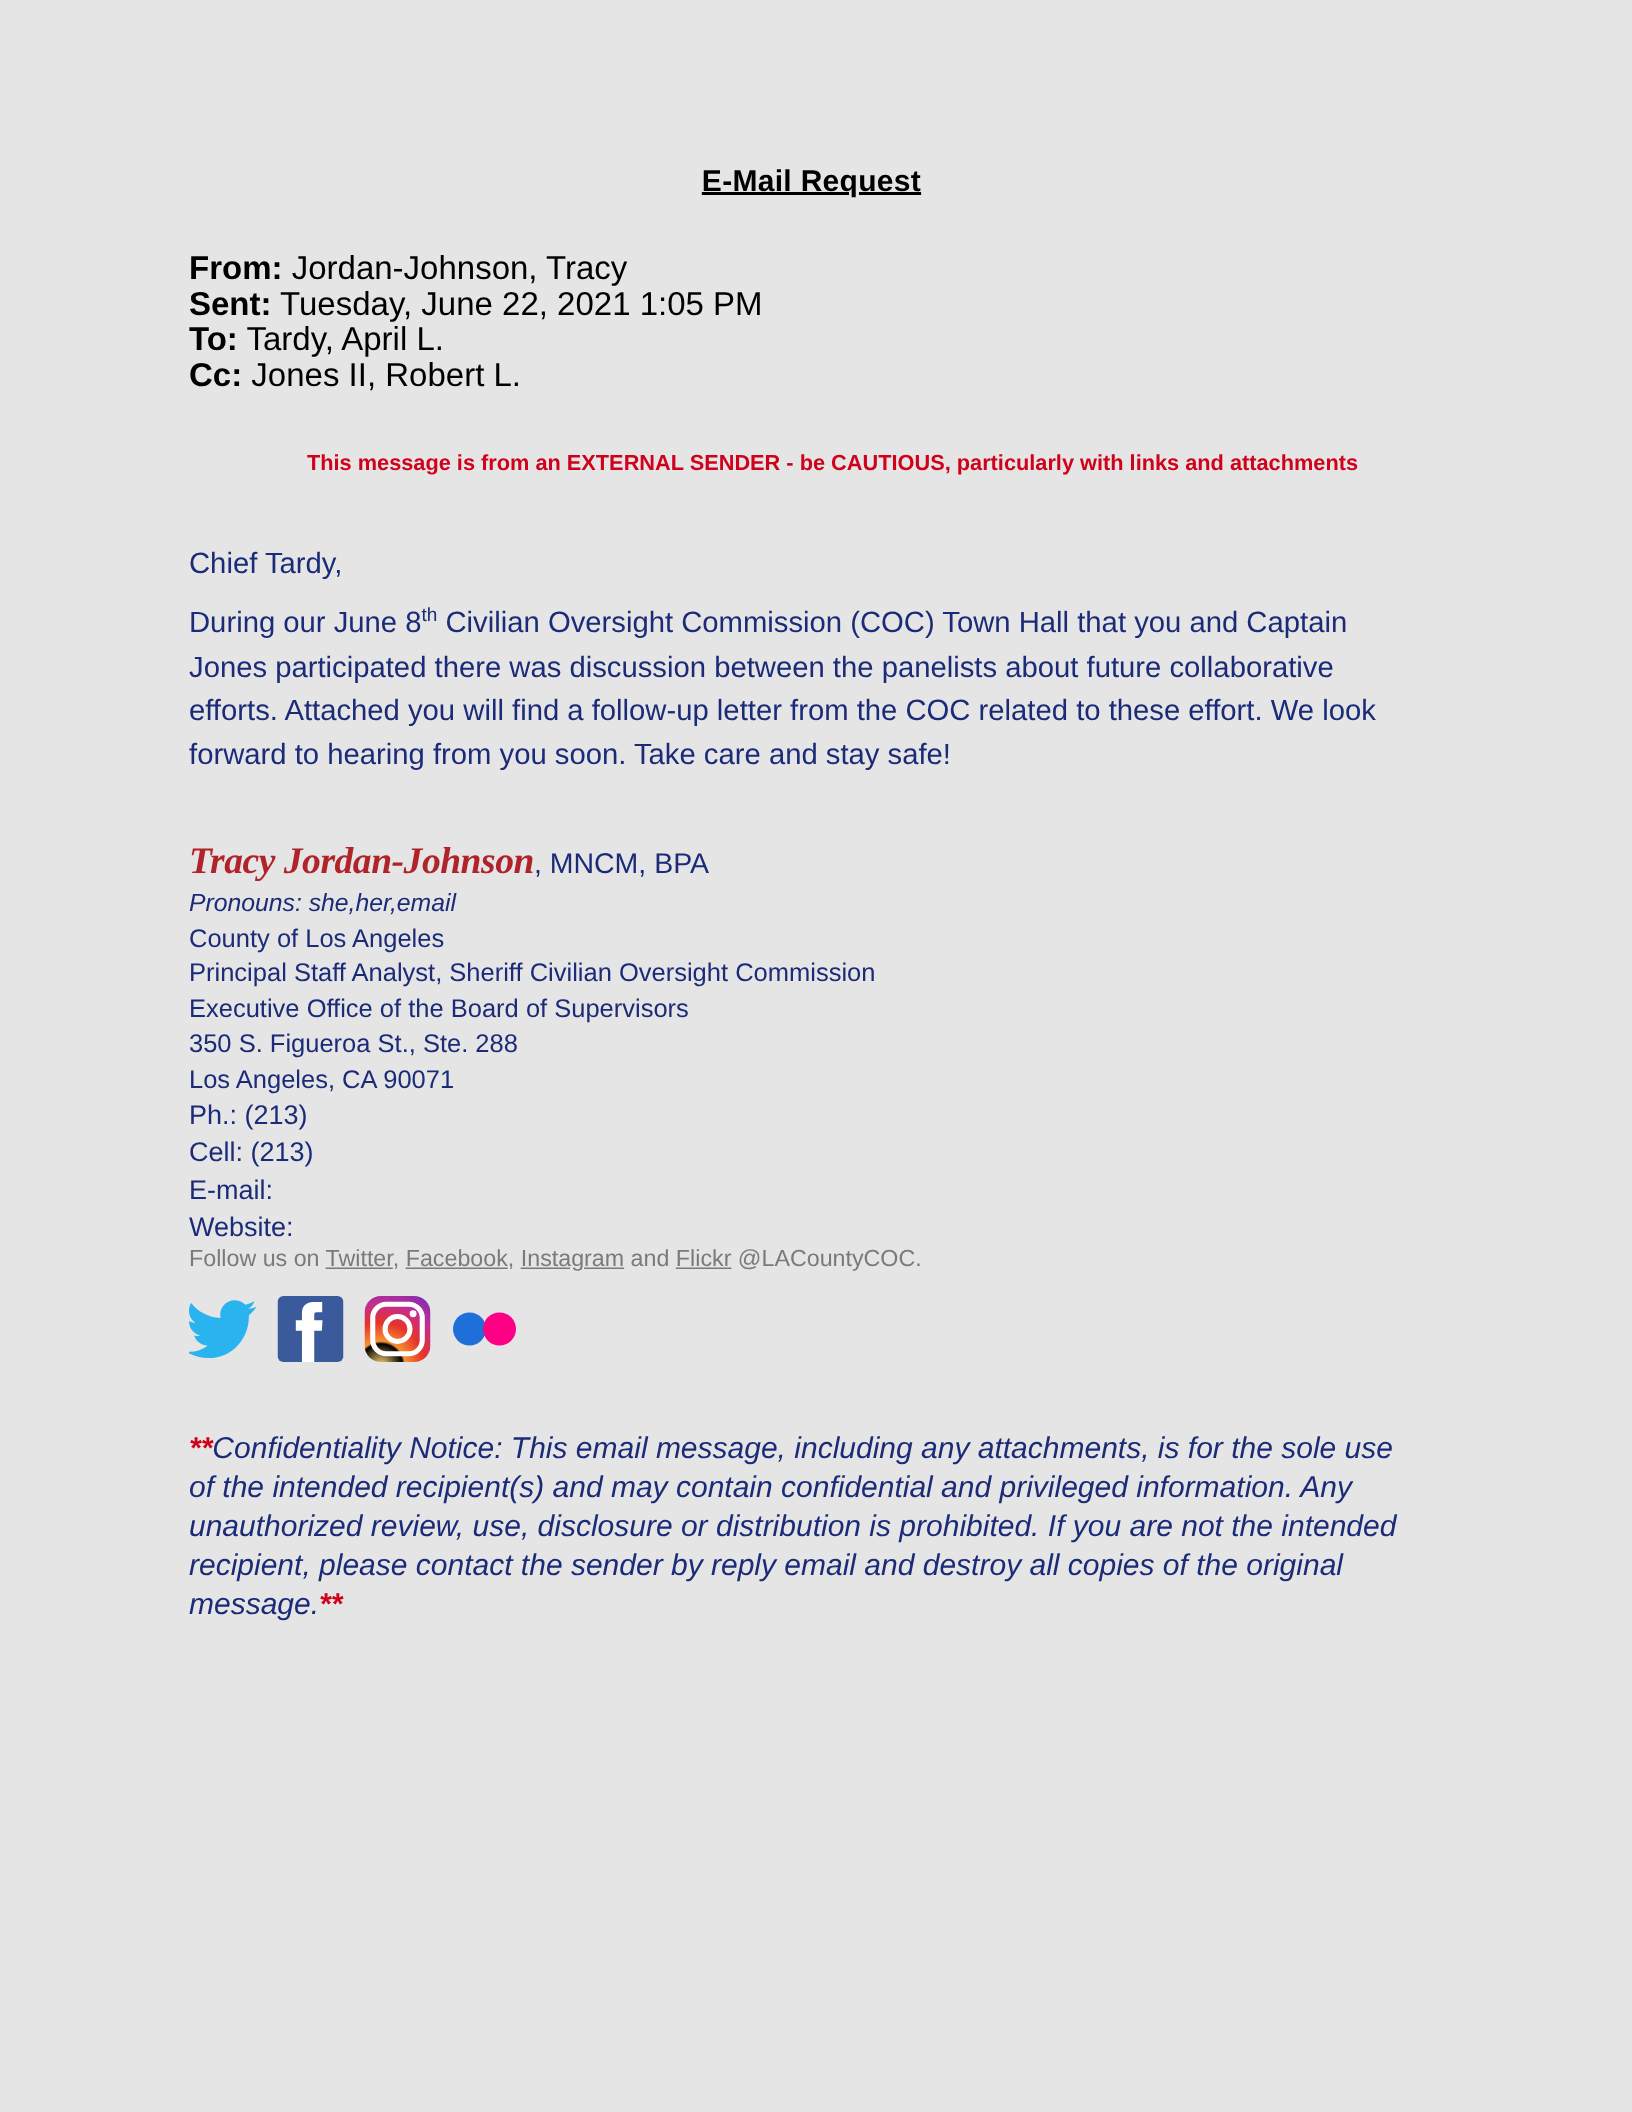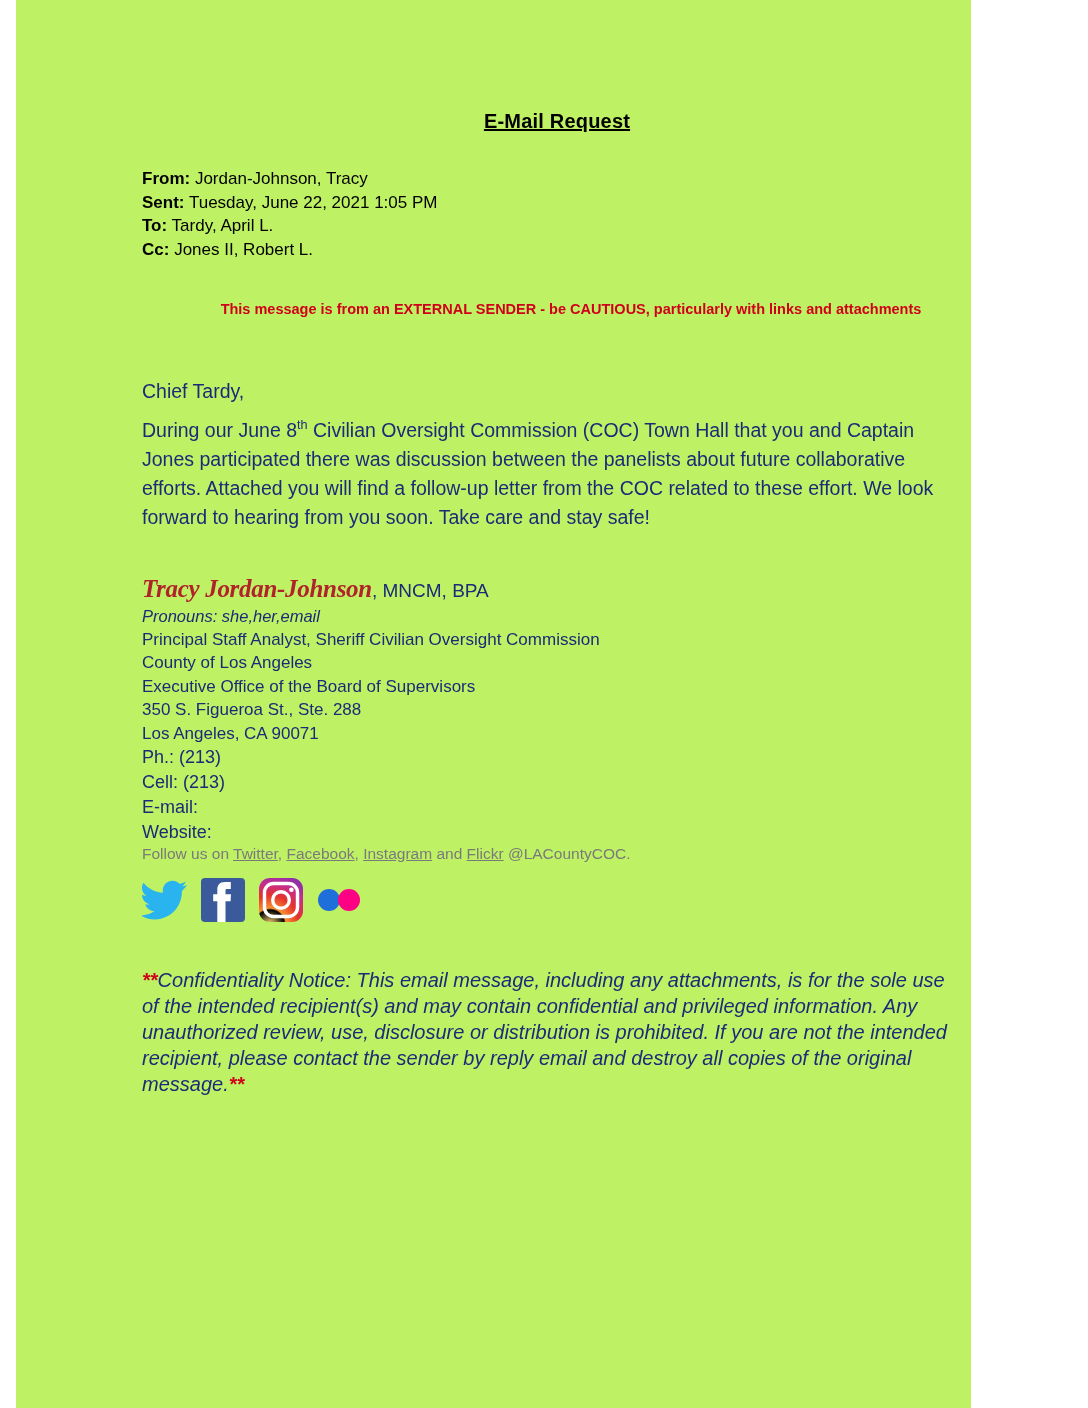--- a/index.html
+++ b/index.html
@@ -10,24 +10,24 @@
   body {
     width: 1088px;
     height: 1408px;
     font-family: "Liberation Sans", sans-serif;
     color: #000000;
     position: relative;
     overflow: hidden;
   }
   .page {
     position: absolute;
-    left: 16px; top: 0;
-    width: 955px;
+    left: 0; top: 0;
+    width: 1088px;
     height: 1408px;
-    background: #bef264;
+    background: #e5e5e5;
   }
   .content {
     position: absolute;
     left: 126px;
     top: 110px;
     width: 830px;
   }
 
   
   .doc-title {
@@ -35,21 +35,21 @@
     font-weight: bold;
     font-size: 20px;
     letter-spacing: 0.2px;
     text-decoration: underline;
     margin: 0 0 34px 0;
     color: #000;
   }
 
   
   .headers {
-    font-size: 17px;
+    font-size: 22px;
     line-height: 23.5px;
     color: #000;
   }
   .headers .row {
     white-space: nowrap;
   }
   .headers .lbl {
     font-weight: bold;
   }
 
@@ -58,21 +58,21 @@
     margin-top: 40px;
     margin-left: 28px;
     font-size: 14.5px;
     font-weight: bold;
     color: #d0021b;
     text-align: center;
   }
 
   
   .greeting {
-    margin-top: 63px;
+    margin-top: 48px;
     font-size: 19.5px;
     color: #1b2b78;
   }
   .body-para {
     margin-top: 8px;
     font-size: 19.5px;
     line-height: 29px;
     color: #1b2b78;
     width: 810px;
   }
@@ -187,22 +187,22 @@
 
     <div class="body-para">
       <span>During our June 8</span><sup>th</sup><span> Civilian Oversight Commission (COC) Town Hall that you and Captain Jones participated there was discussion between the panelists about future collaborative efforts.  Attached you will find a follow-up letter from the COC related to these effort.  We look forward to hearing from you soon.  Take care and stay safe!</span>
     </div>
 
     <div class="sig-block">
       <div class="sig-name-line">
         <span class="sig-name">Tracy Jordan-Johnson</span><span>, MNCM, BPA</span>
       </div>
       <div class="sig-pronouns">Pronouns: she,her,email</div>
+      <div class="sig-line">County of Los Angeles</div>
       <div class="sig-line">Principal Staff Analyst, Sheriff Civilian Oversight Commission</div>
-      <div class="sig-line">County of Los Angeles</div>
       <div class="sig-line">Executive Office of the Board of Supervisors</div>
       <div class="sig-line">350 S. Figueroa St., Ste. 288</div>
       <div class="sig-line">Los Angeles, CA 90071</div>
       <div class="sig-line lg">Ph.: (213)</div>
       <div class="sig-line lg">Cell: (213)</div>
       <div class="sig-line lg">E-mail:</div>
       <div class="sig-line lg">Website:</div>
     </div>
 
     <div class="follow">

